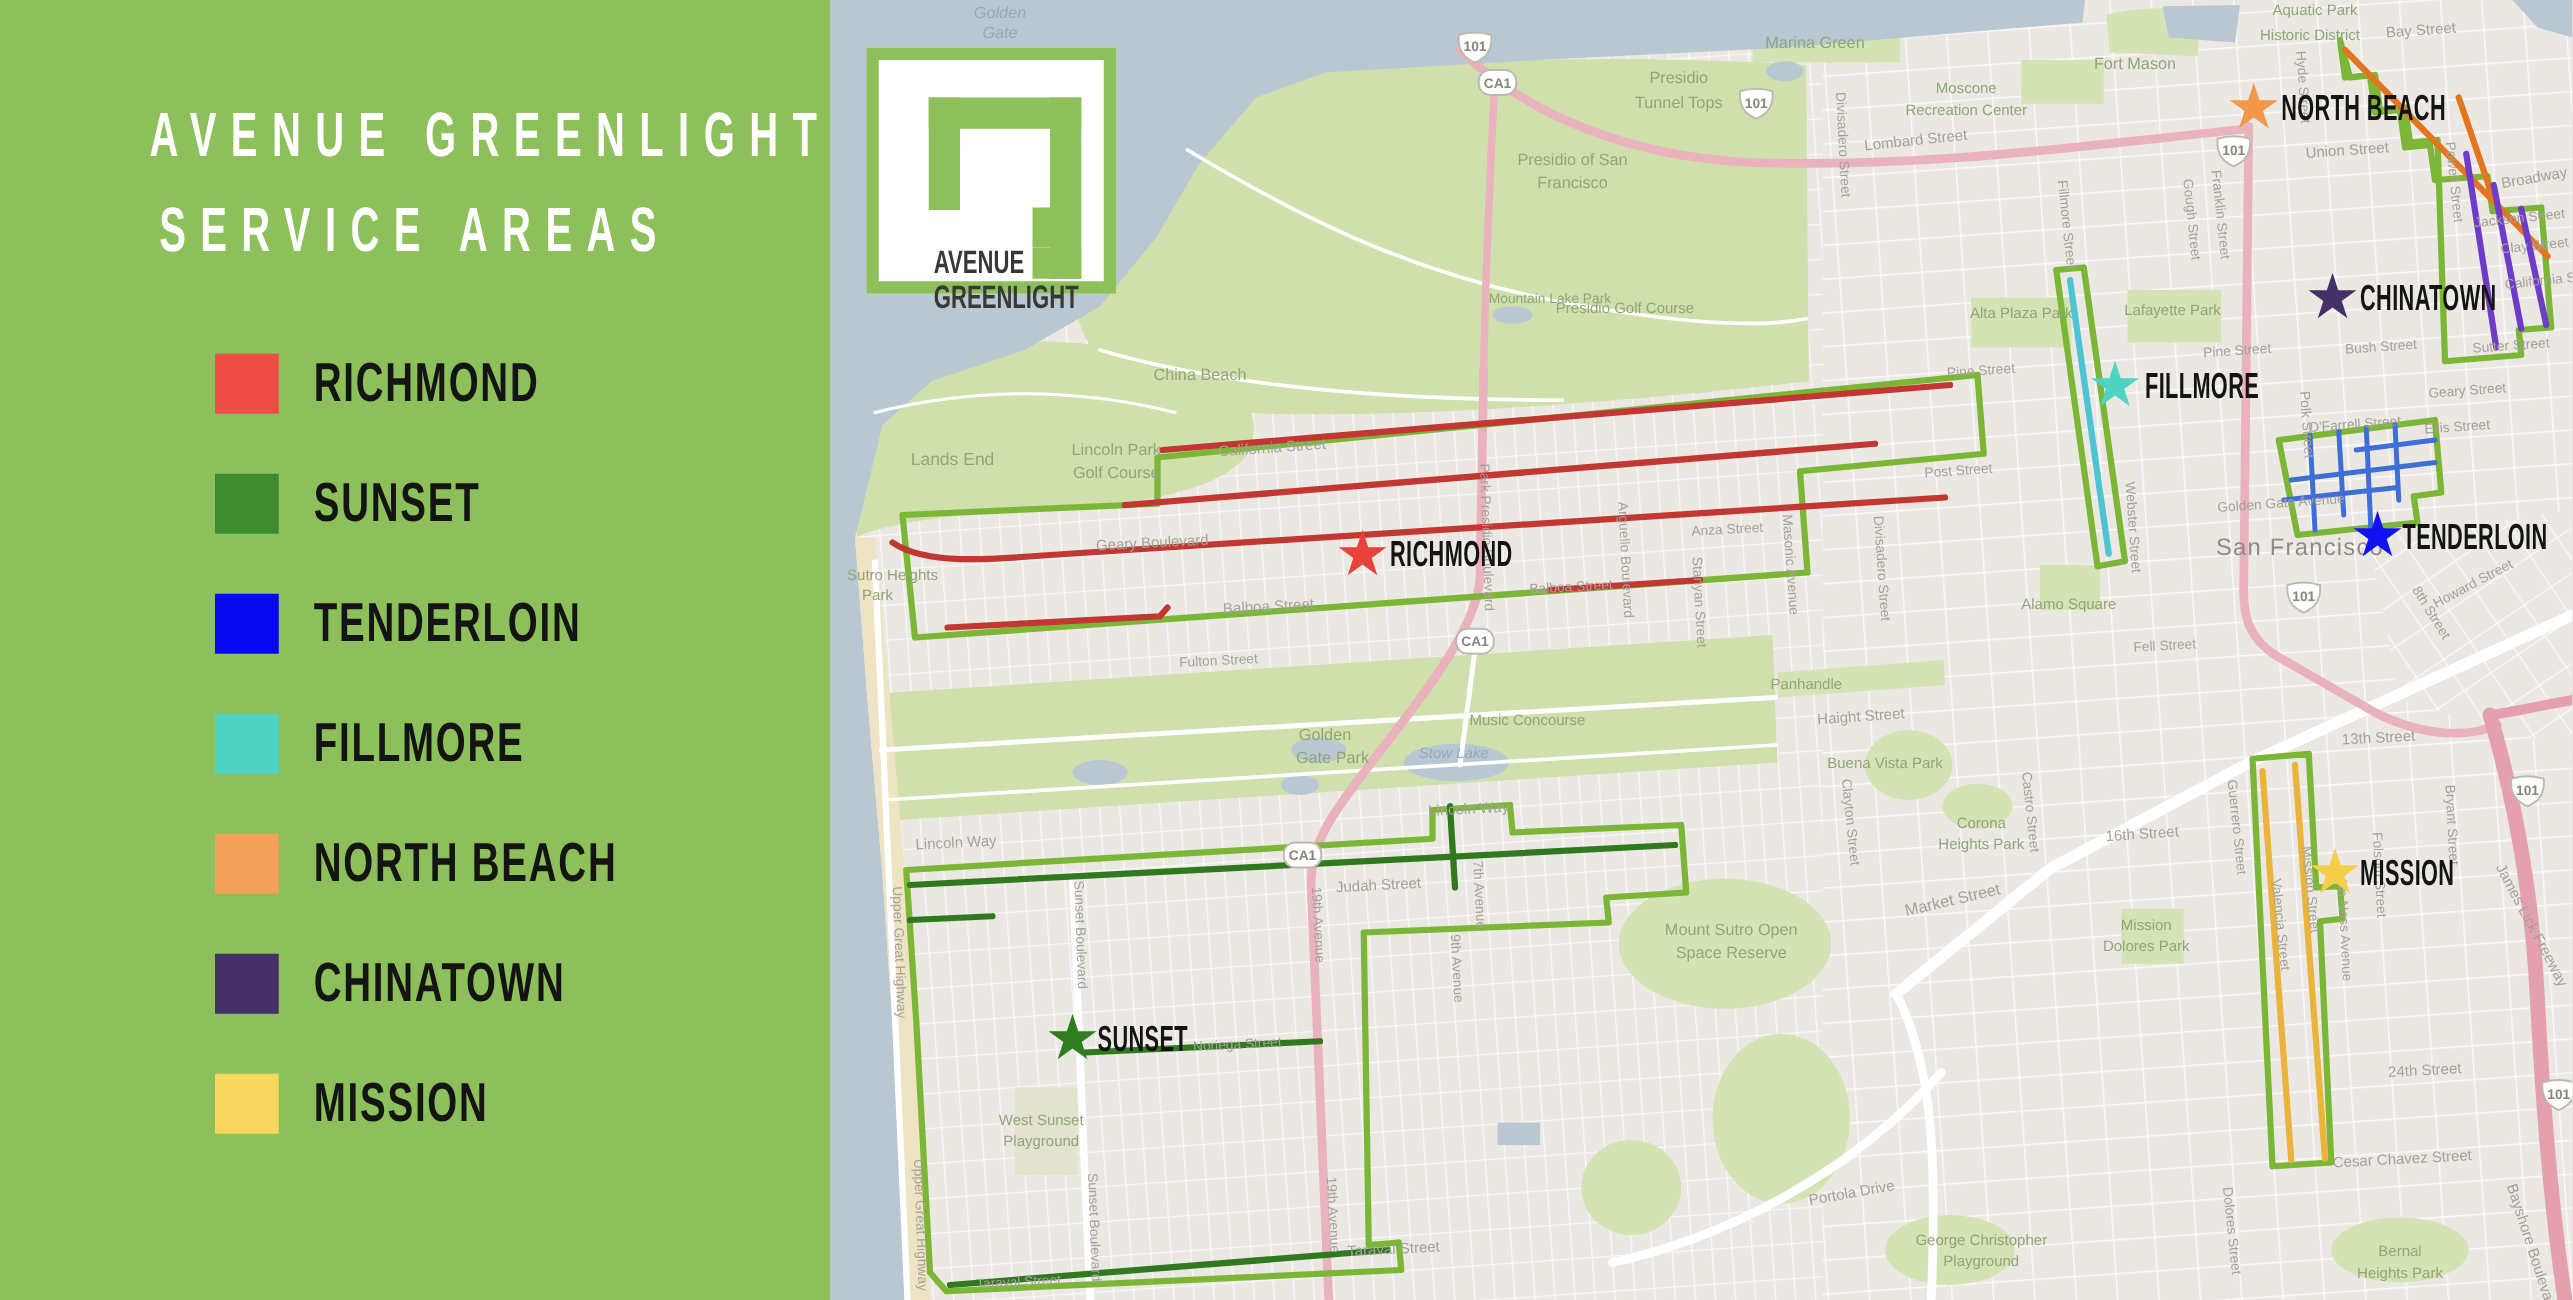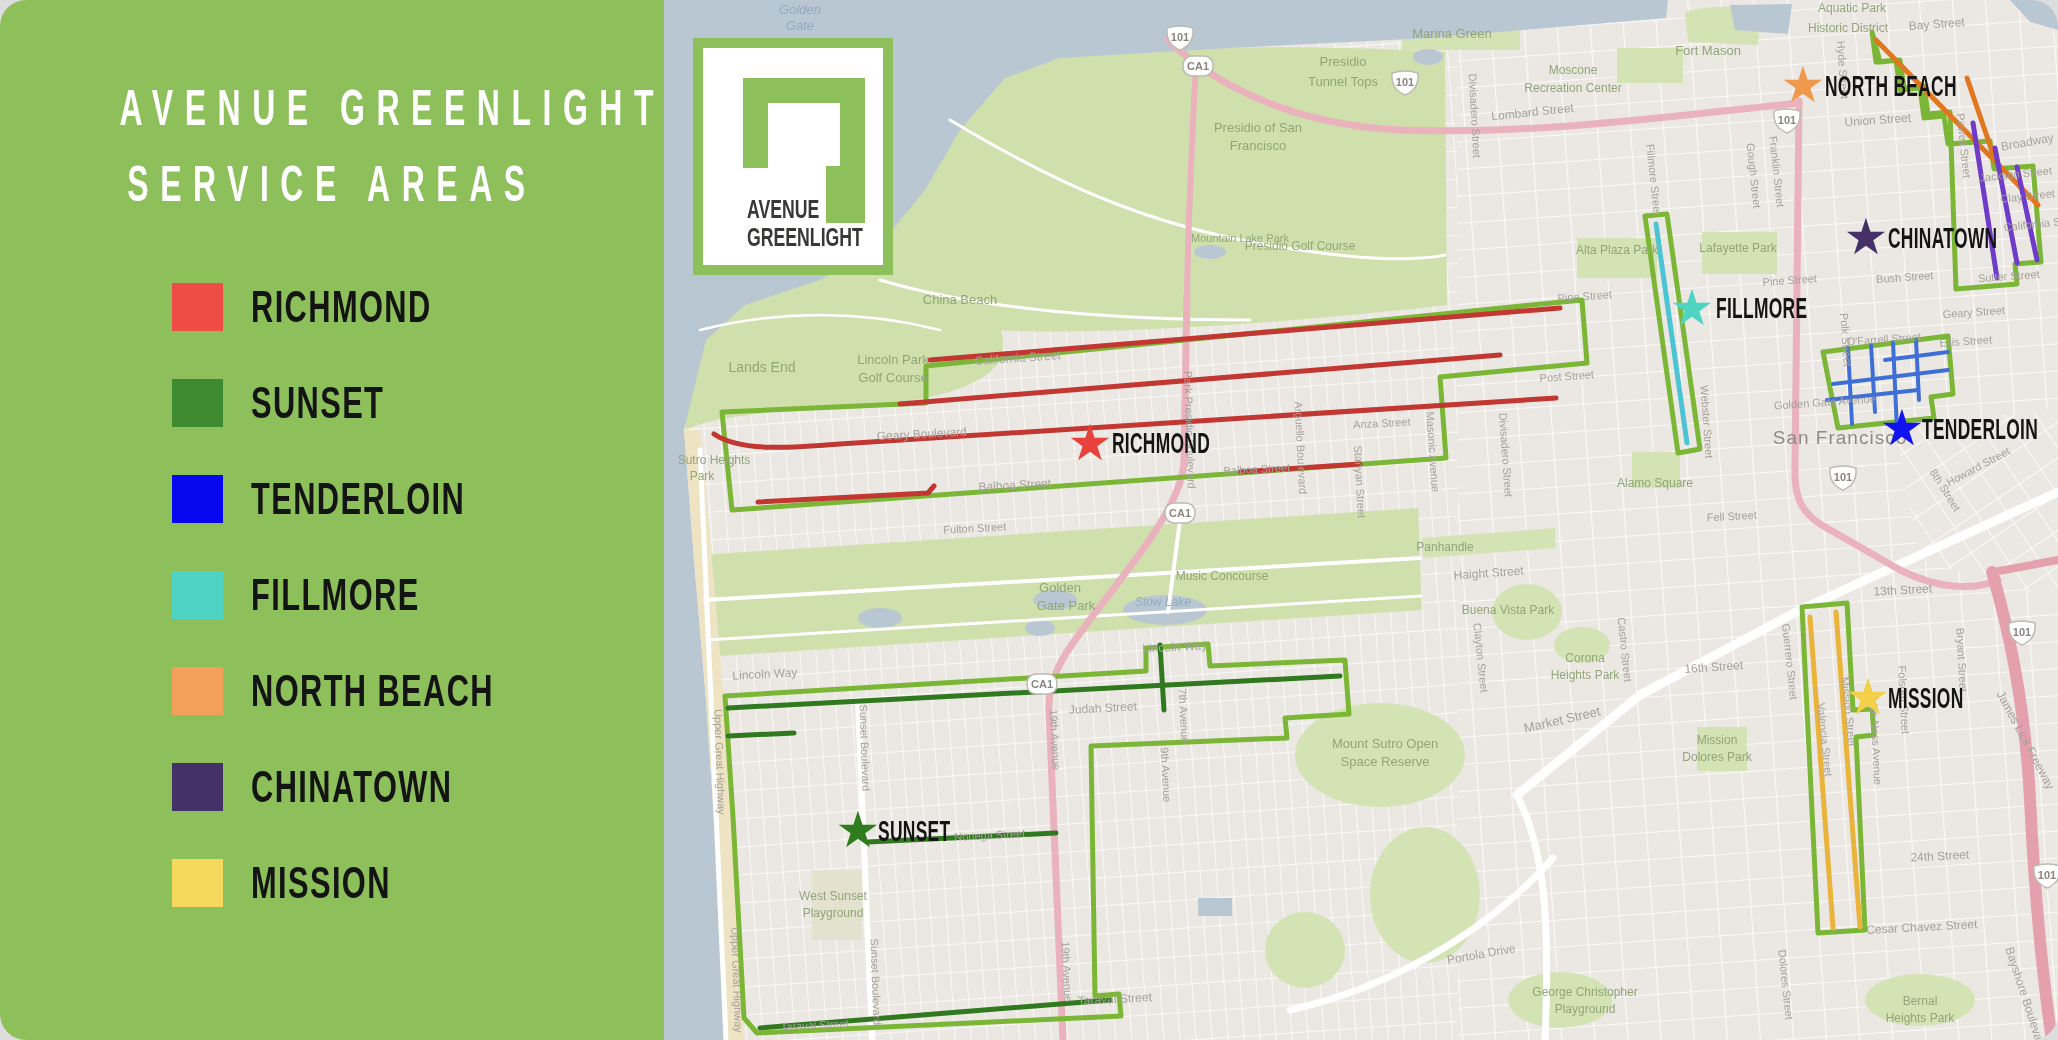--- a/index.html
+++ b/index.html
@@ -1,25 +1,25 @@
 <!DOCTYPE html>
 <html><head>
 <meta charset="utf-8">
 <style>
   html,body{margin:0;padding:0;background:#ddd;}
-  #page{position:relative;width:2058px;height:1040px;overflow:hidden;font-family:"Liberation Sans",sans-serif;background:#ebe8e3;border-radius:26px;}
+  #page{position:relative;width:2058px;height:1040px;overflow:hidden;font-family:"Liberation Sans",sans-serif;background:#ebe8e3;}
   
   #sidebar{position:absolute;left:0;top:0;width:664px;height:1040px;z-index:30;padding-top:70px;box-sizing:border-box;}
   .title-line{color:#fff;font-weight:bold;font-size:50px;line-height:76px;letter-spacing:18px;white-space:nowrap;text-align:center;transform:scaleX(.64);transform-origin:center;}
   #legend{list-style:none;margin:61px 0 0 0;padding:0;}
   .legend-item{display:flex;align-items:center;height:48px;margin-bottom:48px;padding-left:172px;}
   .swatch{width:51px;height:48px;flex:0 0 51px;}
   .legend-label{margin-left:28px;font-weight:bold;font-size:44px;letter-spacing:2px;color:#141414;white-space:nowrap;transform:scaleX(.70);transform-origin:left center;}
   
-  #logo{position:absolute;left:693px;top:38px;width:200px;height:237px;background:#fff;border:10px solid #8dc05a;box-sizing:border-box;z-index:25;}
+  #logo{position:absolute;left:693px;top:38px;width:200px;height:197px;background:#fff;border:10px solid #8dc05a;box-sizing:border-box;z-index:25;}
   #logo .bar{position:absolute;background:#8dc05a;}
   .g1{left:40px;top:30px;width:25px;height:90px;}
   .g2{left:40px;top:30px;width:122px;height:25px;}
   .g3{left:137px;top:30px;width:25px;height:145px;}
   .g4{left:123px;top:150px;width:39px;height:25px;}
   .g5{left:123px;top:118px;width:19px;height:32px;}
   .logo-line{position:absolute;left:44px;font-weight:bold;font-size:26px;color:#383836;white-space:nowrap;transform:scaleX(.68);transform-origin:left center;}
   .l1{top:146px;}
   .l2{top:174px;}
   

